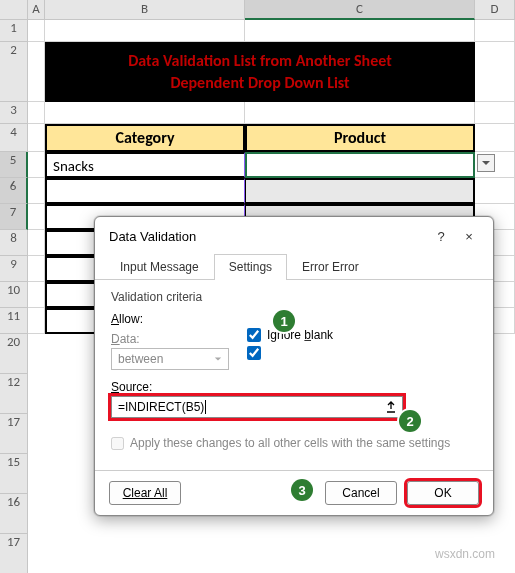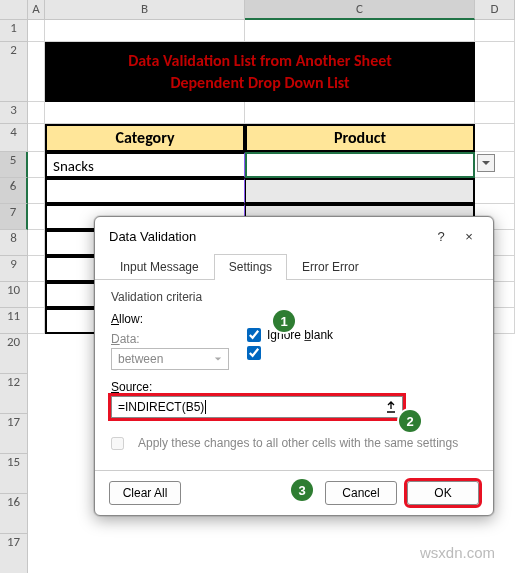--- a/index.html
+++ b/index.html
@@ -188,55 +188,55 @@
     width: 292px; height:22px; border:1px solid #888;
     display:flex; align-items:center; padding-left:6px;
     position:relative;
   }
   .source-input.red { outline: 3px solid #e81123;}
   .source-input .refpick{
     position:absolute; right:2px; top:2px; bottom:2px; width:18px;
     display:flex; align-items:center; justify-content:center;
   }
 
-  .apply-row { display:flex; gap:14px; align-items:center; margin:18px 0 8px; color:#888;}
+  .apply-row { display:flex; gap:6px; align-items:center; margin:18px 0 8px; color:#888;}
   .apply-row input { width:13px; height:13px;}
 
   .dialog-buttons {
     border-top:1px solid #ccc;
     padding: 10px 14px;
     display:flex;
     justify-content:flex-end;
     gap:10px;
     align-items:center;
   }
   .btn {
     min-width: 72px;
     height: 24px;
     border:1px solid #888;
     background:#fdfdfd;
     font-size:12px;
     display:flex; align-items:center; justify-content:center;
     border-radius:3px;
   }
-  .btn.clear-all { margin-right:auto; }
+  .btn.clear-all { margin-right:auto;text-decoration:underline; }
   .btn.ok { outline:3px solid #e81123; }
 
   .badge {
     width:22px;height:22px;border-radius:50%;
     background:#2e7d32;color:#fff;font-weight:bold;
     display:flex;align-items:center;justify-content:center;
     font-size:13px;
     position:absolute;
     box-shadow:0 0 0 2px #fff;
   }
 
   .watermark{
     position:absolute; bottom:12px; right:20px;
-    font-size:15px; color:#bbb; font-family:Arial,sans-serif;
+    font-size:12px; color:#bbb; font-family:Arial,sans-serif;
   }
 </style>
 </head>
 <body>
 
 <div class="sheet">
   <div class="col-headers">
     <div class="rowhdr-spacer"></div>
     <div class="col-header col-A">A</div>
     <div class="col-header col-B">B</div>

